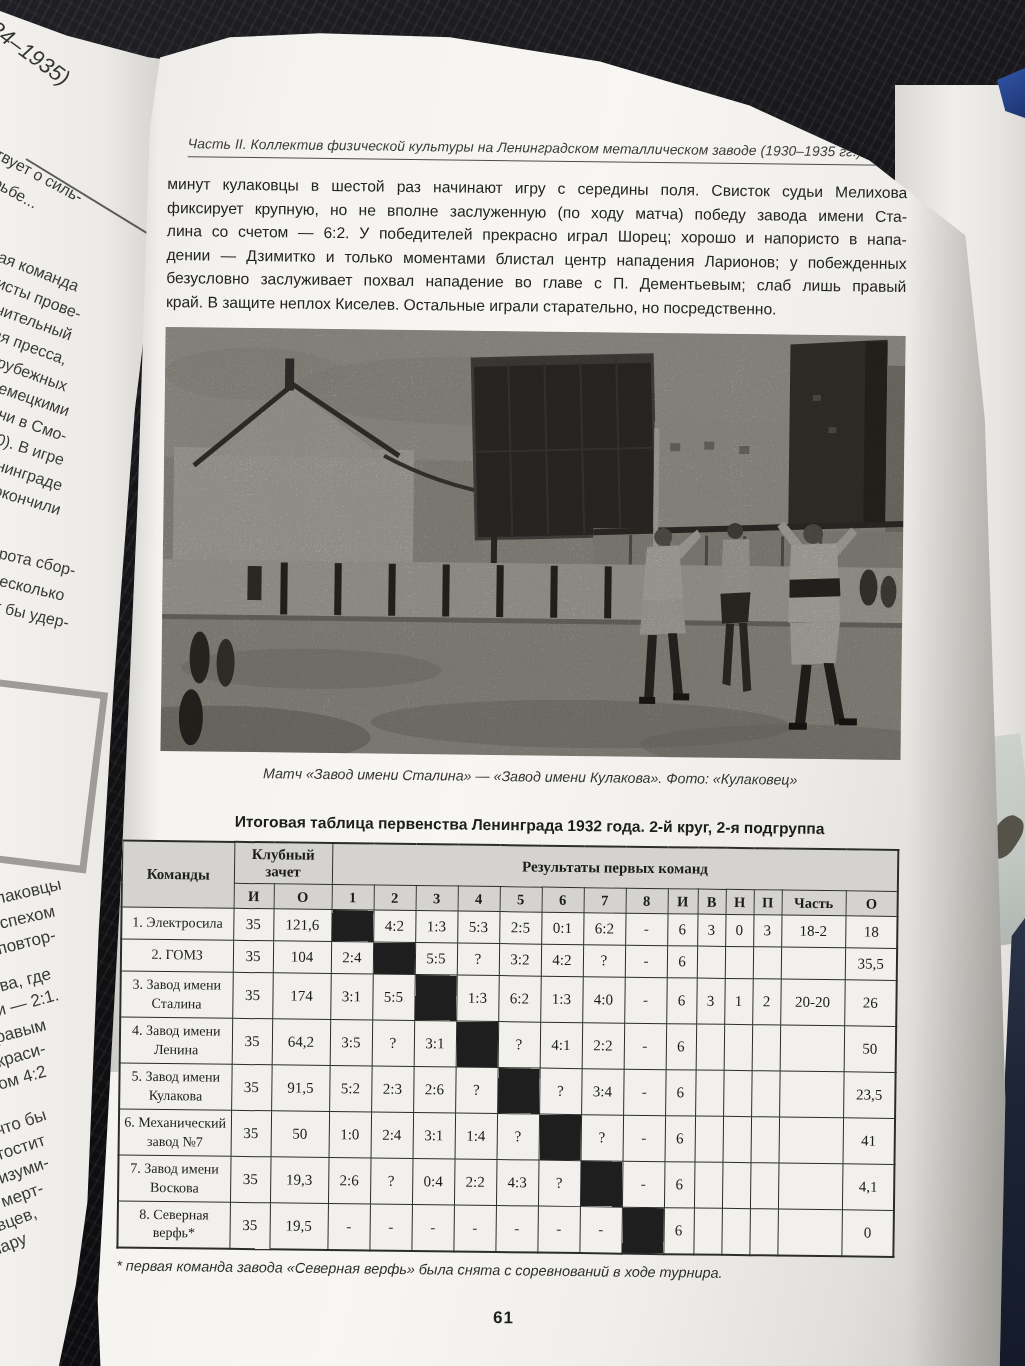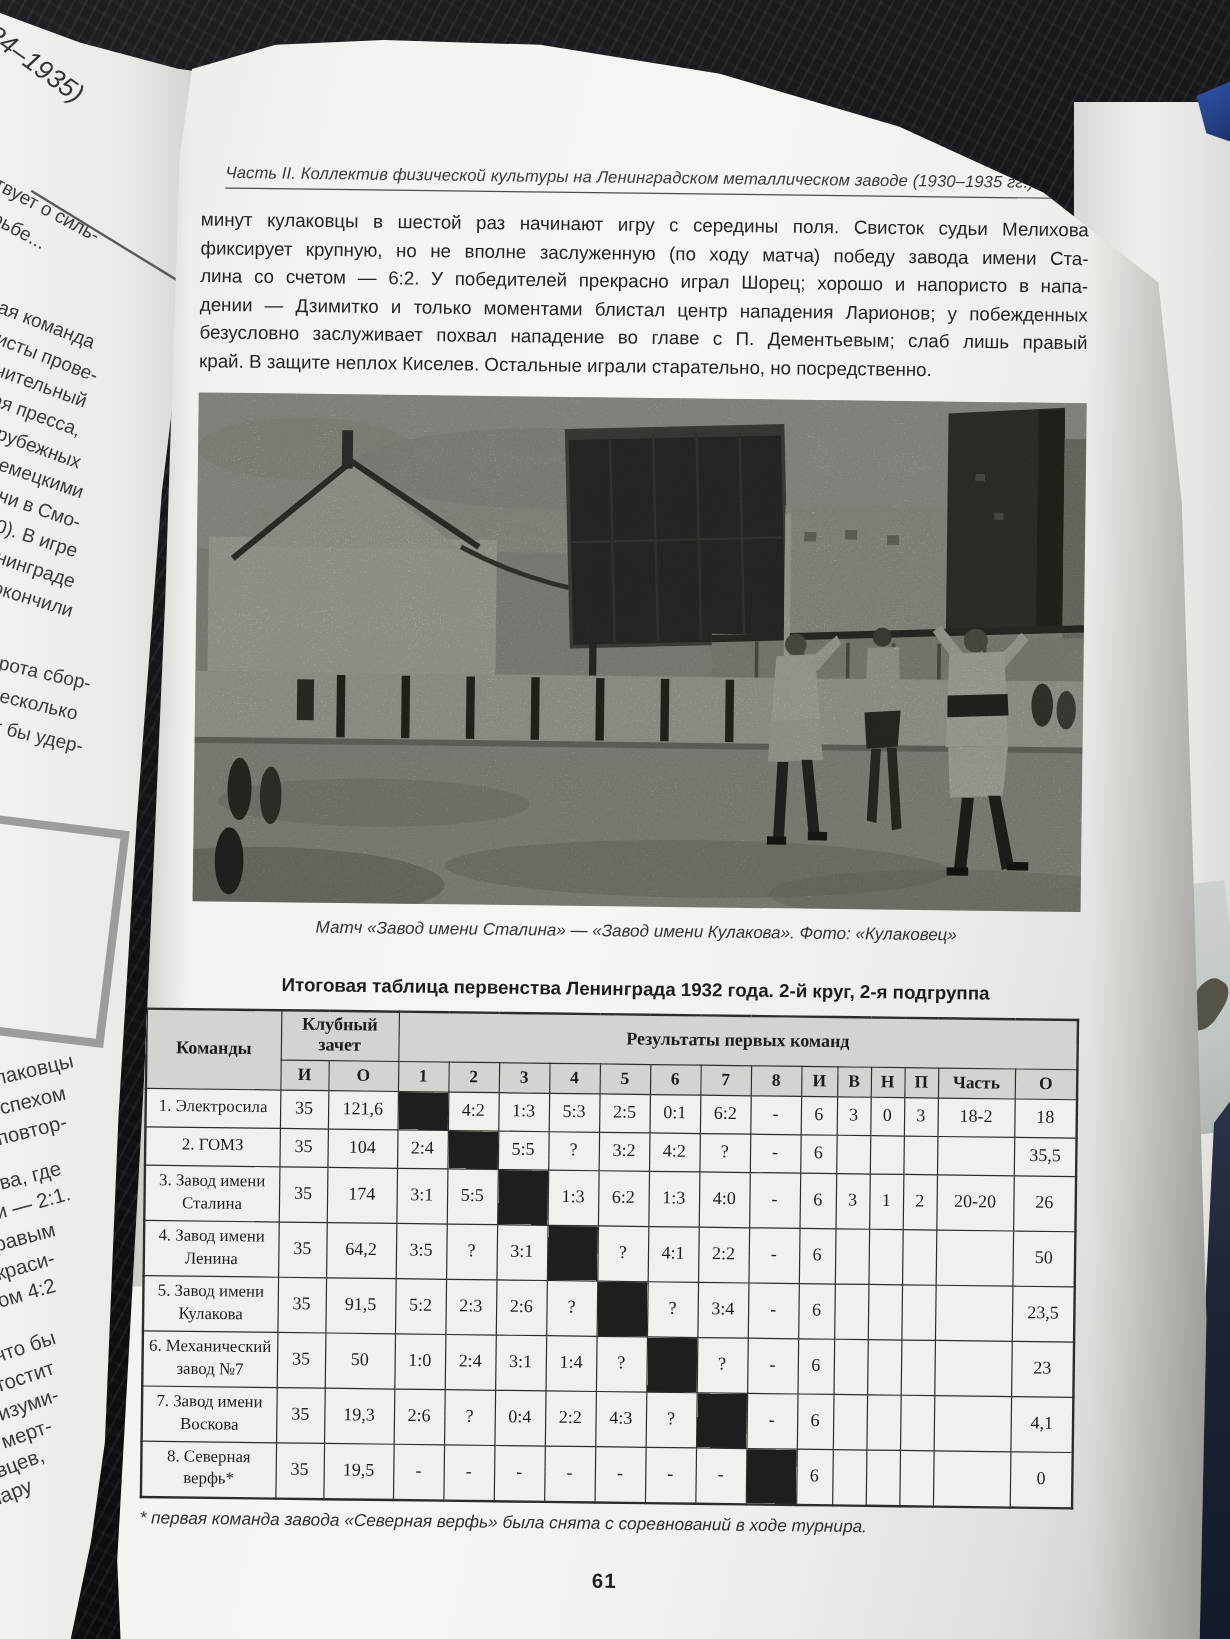--- a/index.html
+++ b/index.html
@@ -444,21 +444,21 @@
             <td class="num">1:4</td>
             <td class="num">?</td>
             <td class="num diag"></td>
             <td class="num">?</td>
             <td class="num">-</td>
             <td class="num">6</td>
             <td class="num"></td>
             <td class="num"></td>
             <td class="num"></td>
             <td class="num"></td>
-            <td class="num">23</td>
+            <td class="num">41</td>
           </tr>
           <tr class="r-tall">
             <td class="team">
                 <div>7. Завод имени</div>
                 <div class="tn2">Воскова</div>
               </td>
             <td class="num">35</td>
             <td class="num">19,3</td>
             <td class="num">2:6</td>
             <td class="num">?</td>

